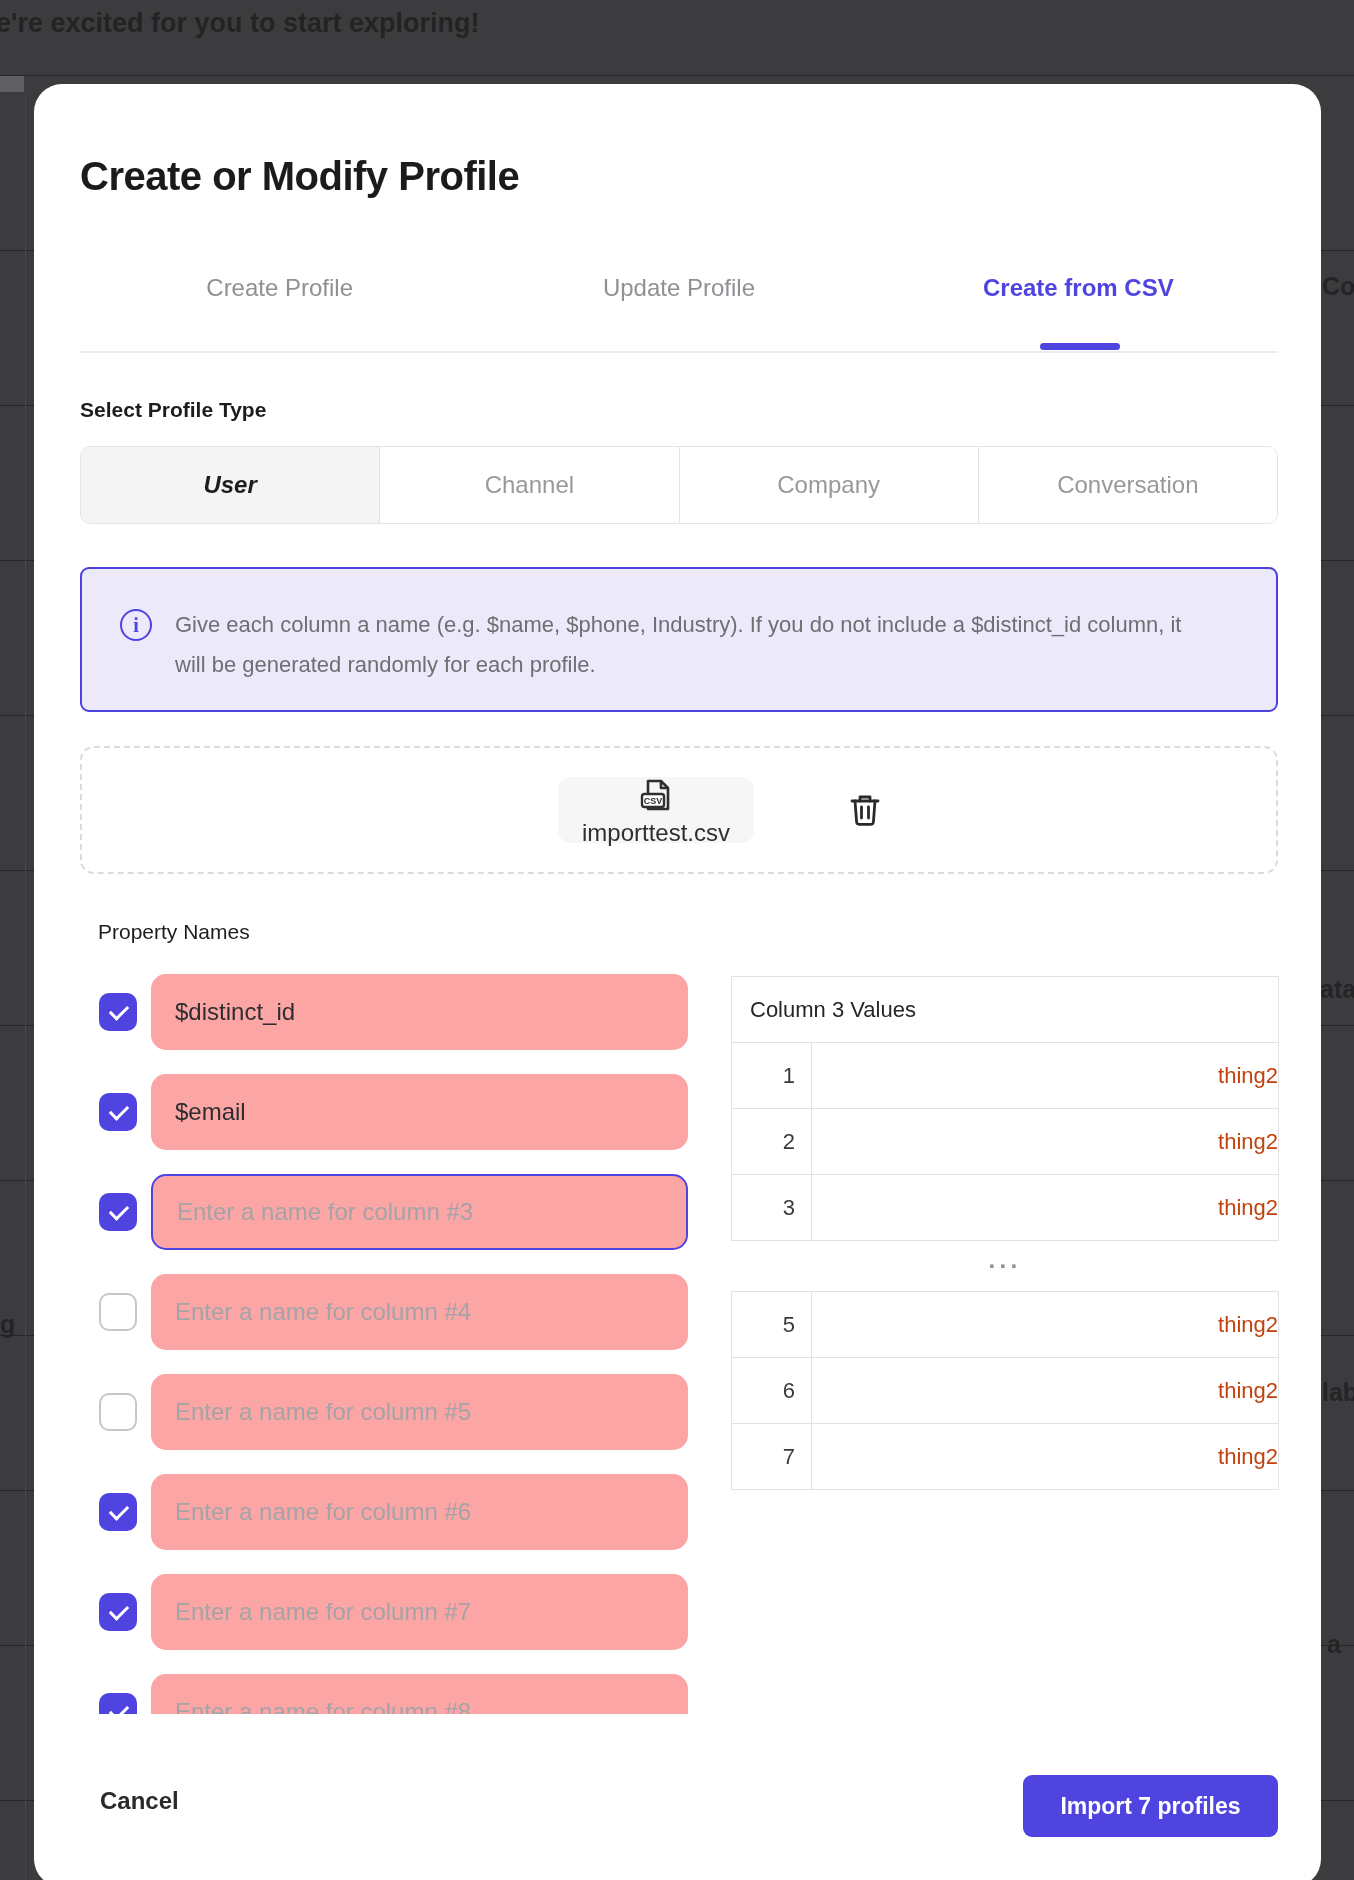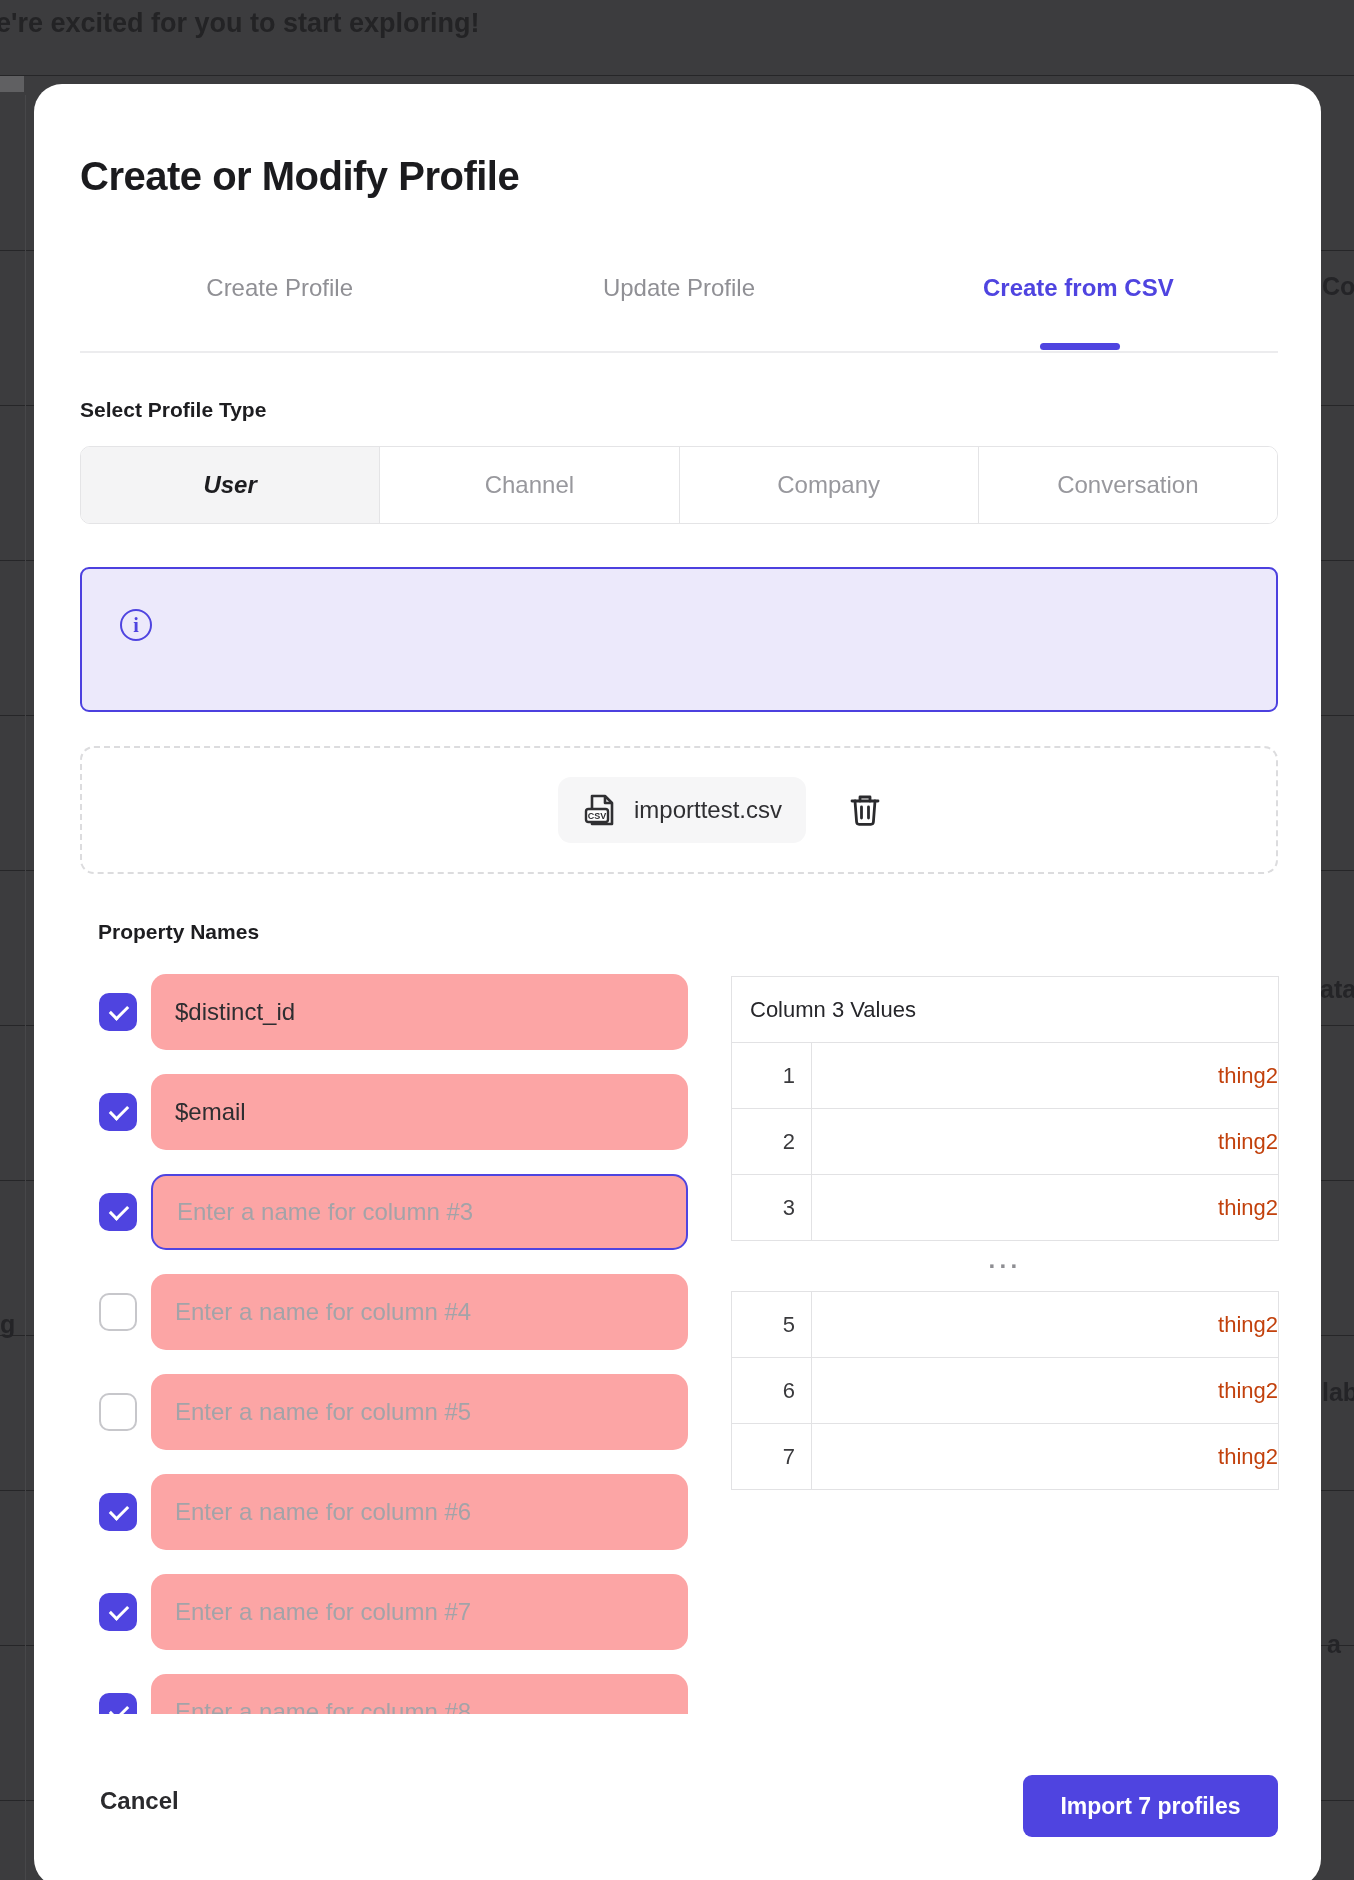--- a/index.html
+++ b/index.html
@@ -47,26 +47,26 @@
               border:2px solid #4c40df; border-radius:9px; }
   .info-icon { position:absolute; left:38px; top:40px; width:32px; height:32px; border:2.5px solid #4f44e0;
                border-radius:50%; color:#4f44e0; font-size:20px; font-weight:700; font-family:"Liberation Serif",serif;
                display:flex; align-items:center; justify-content:center; }
   .info-text { position:absolute; left:93px; top:36px; width:1040px; font-size:22px; line-height:40px; color:#6e6e73; }
 
   
   .upload-box { position:absolute; left:46px; top:662px; width:1198px; height:128px;
                 border:2px dashed #dcdcde; border-radius:14px; }
   .file-chip { position:absolute; left:476px; top:29px; height:66px; padding:0 24px; background:#f6f6f7;
-               border-radius:13px; display:flex; align-items:center; gap:16px; }
+               border-radius:13px; display:flex; align-items:center; gap:6px;flex-direction:column; }
   .file-name { font-size:24px; color:#2f2f32; }
   .trash-btn { position:absolute; left:765px; top:44px; width:36px; height:36px; background:none; border:none; cursor:pointer; }
 
   
-  .prop-label { position:absolute; left:64px; top:836px; font-size:21px; font-weight:700; color:#1d1d20; }
+  .prop-label { position:absolute; left:64px; top:836px; font-size:21px; font-weight:400; color:#1d1d20; }
   .prop-rows { position:absolute; left:46px; top:890px; width:630px; height:740px; overflow:hidden; }
   .prop-row { display:flex; align-items:center; height:76px; margin-bottom:24px; padding-left:19px; }
   .checkbox { width:38px; height:38px; border-radius:10px; border:2px solid #c7c7cb; background:#fff;
               margin-right:14px; flex:0 0 38px; position:relative; cursor:pointer; }
   .checkbox.checked { background:#4f44e0; border-color:#4f44e0; }
   .checkbox.checked::after { content:""; position:absolute; left:9px; top:10px; width:15px; height:8px;
               border-left:3px solid #fff; border-bottom:3px solid #fff; transform:rotate(-45deg); }
   .prop-input { width:537px; height:76px; background:#fca5a5; border:none; border-radius:15px;
                 padding:0 24px; font-family:"Liberation Sans",sans-serif; font-size:24px; color:#2e2e31; outline:none; }
   .prop-input::placeholder { color:#a3a3a8; }
@@ -119,20 +119,21 @@
   <div class="section-label">Select Profile Type</div>
   <div class="segmented">
     <div class="segment selected">User</div>
     <div class="segment">Channel</div>
     <div class="segment">Company</div>
     <div class="segment">Conversation</div>
   </div>
 
   <div class="info-box">
     <span class="info-icon">i</span>
+    <div class="info-text">Give each column a name (e.g. $name, $phone, Industry). If you do not include a $distinct_id column, it will be generated randomly for each profile.</div>
   </div>
 
   <div class="upload-box">
     <div class="file-chip">
       <span>
         <svg width="36" height="36" viewBox="0 0 36 36" fill="none">
           <path d="M10 4 h13 l7 7 v21 h-20 z" stroke="#2f2f32" stroke-width="2.6" stroke-linejoin="round"></path>
           <path d="M23 4 v7 h7" stroke="#2f2f32" stroke-width="2.6" stroke-linejoin="round"></path>
           <rect x="4" y="17" width="22" height="13" rx="2.5" fill="#ffffff" stroke="#2f2f32" stroke-width="2.4"></rect>
           <text x="15" y="27" text-anchor="middle" font-family="Liberation Sans, sans-serif" font-size="9" font-weight="700" fill="#2f2f32">CSV</text>

